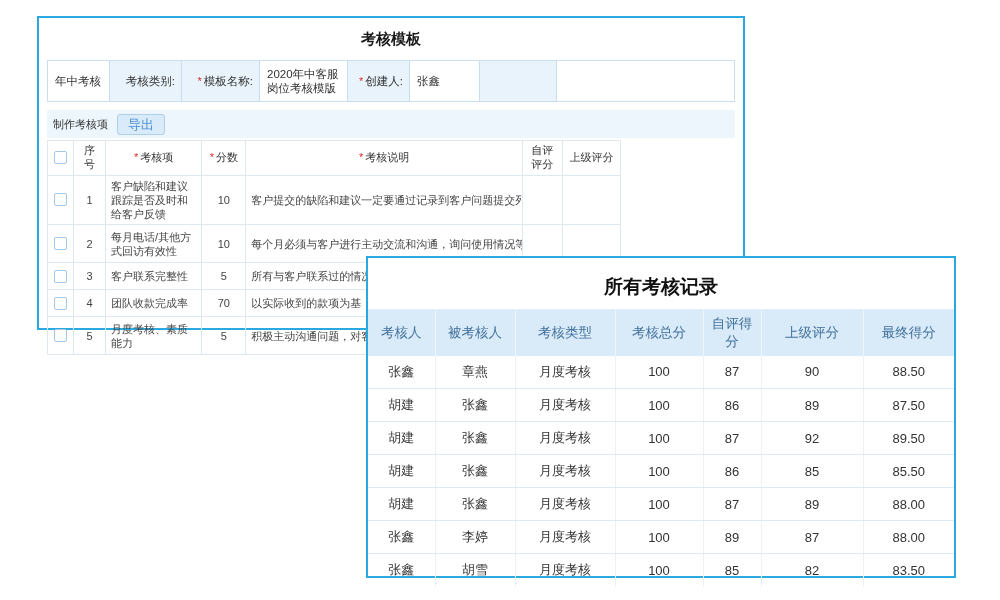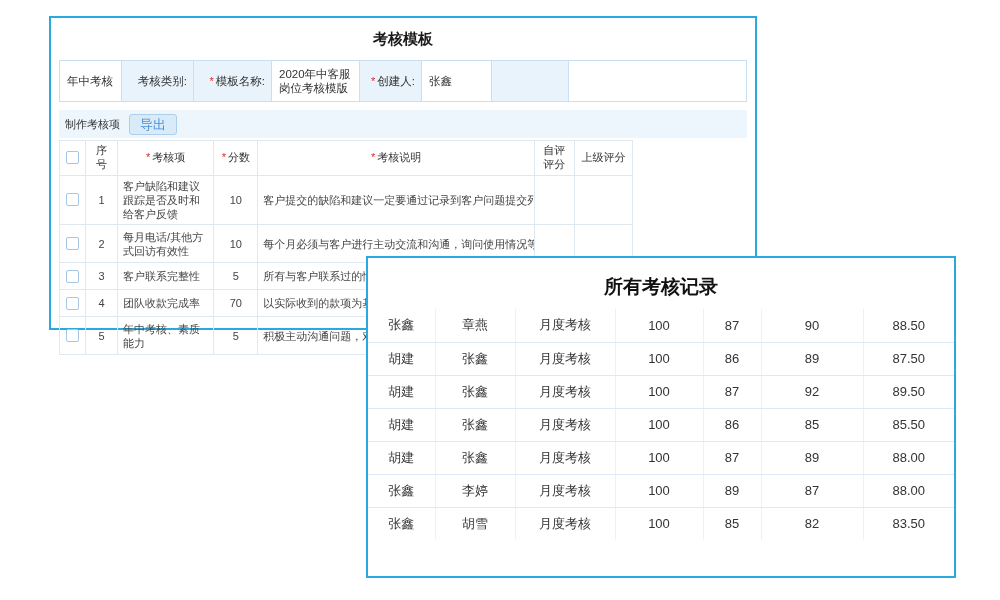--- a/index.html
+++ b/index.html
@@ -1,21 +1,21 @@
 <!DOCTYPE html>
 <html><head>
 <meta charset="utf-8">
 <style>
   * { margin:0; padding:0; box-sizing:border-box; }
   html,body { width:1000px; height:600px; background:#ffffff; overflow:hidden;
     font-family:"Liberation Sans","DejaVu Sans",sans-serif; }
   .panel { position:absolute; background:#fff; border:2px solid #29a9e0; }
 
   
-  #template-panel { left:49px; top:16px; width:708px; height:314px; z-index:1; }
+  #template-panel { left:37px; top:16px; width:708px; height:314px; z-index:1; }
   .p1-title { text-align:center; font-weight:bold; font-size:15px; color:#1a1a1a; padding:12px 0 11px; }
 
   .form-row { margin:0 8px; display:flex; border:1px solid #c9def0; height:42px; }
   .fcell { display:flex; align-items:center; font-size:11.5px; color:#333;
            border-right:1px solid #c9def0; overflow:hidden; }
   .fcell:last-child { border-right:none; }
   .fcell.flabel { background:#e9f3fb; justify-content:flex-end; padding-right:6px; text-align:right; }
   .fcell.fvalue { background:#fff; justify-content:flex-start; padding-left:7px; line-height:1.25; }
   .req { color:#e02b2b; margin-right:2px; font-size:11px; }
 
@@ -145,21 +145,21 @@
       <td class="td-c">70</td>
       <td class="td-desc">以实际收到的款项为基，并不以有效回款</td>
       <td></td>
       <td></td>
     </tr>
     <tr class="r-mid">
       <td>
             <div class="cb"></div>
           </td>
       <td class="td-c">5</td>
-      <td class="td-item">年中考核、素质能力</td>
+      <td class="td-item">月度考核、素质能力</td>
       <td class="td-c">5</td>
       <td class="td-desc">积极主动沟通问题，对客户热情真诚</td>
       <td></td>
       <td></td>
     </tr>
   </tbody>
     </table>
 </div>
 
 <div class="panel" id="records-panel">
@@ -168,20 +168,29 @@
     <colgroup>
       <col style="width:67px">
         <col style="width:80px">
         <col style="width:100px">
         <col style="width:88px">
       <col style="width:58px">
         <col style="width:102px">
         <col style="width:91px">
     </colgroup>
     <tbody>
+        <tr>
+      <th>考核人</th>
+      <th>被考核人</th>
+      <th>考核类型</th>
+      <th>考核总分</th>
+      <th>自评得分</th>
+      <th>上级评分</th>
+      <th>最终得分</th>
+    </tr>
     <tr>
       <td>张鑫</td>
       <td>章燕</td>
       <td>月度考核</td>
       <td>100</td>
       <td>87</td>
       <td>90</td>
       <td>88.50</td>
     </tr>
     <tr>

